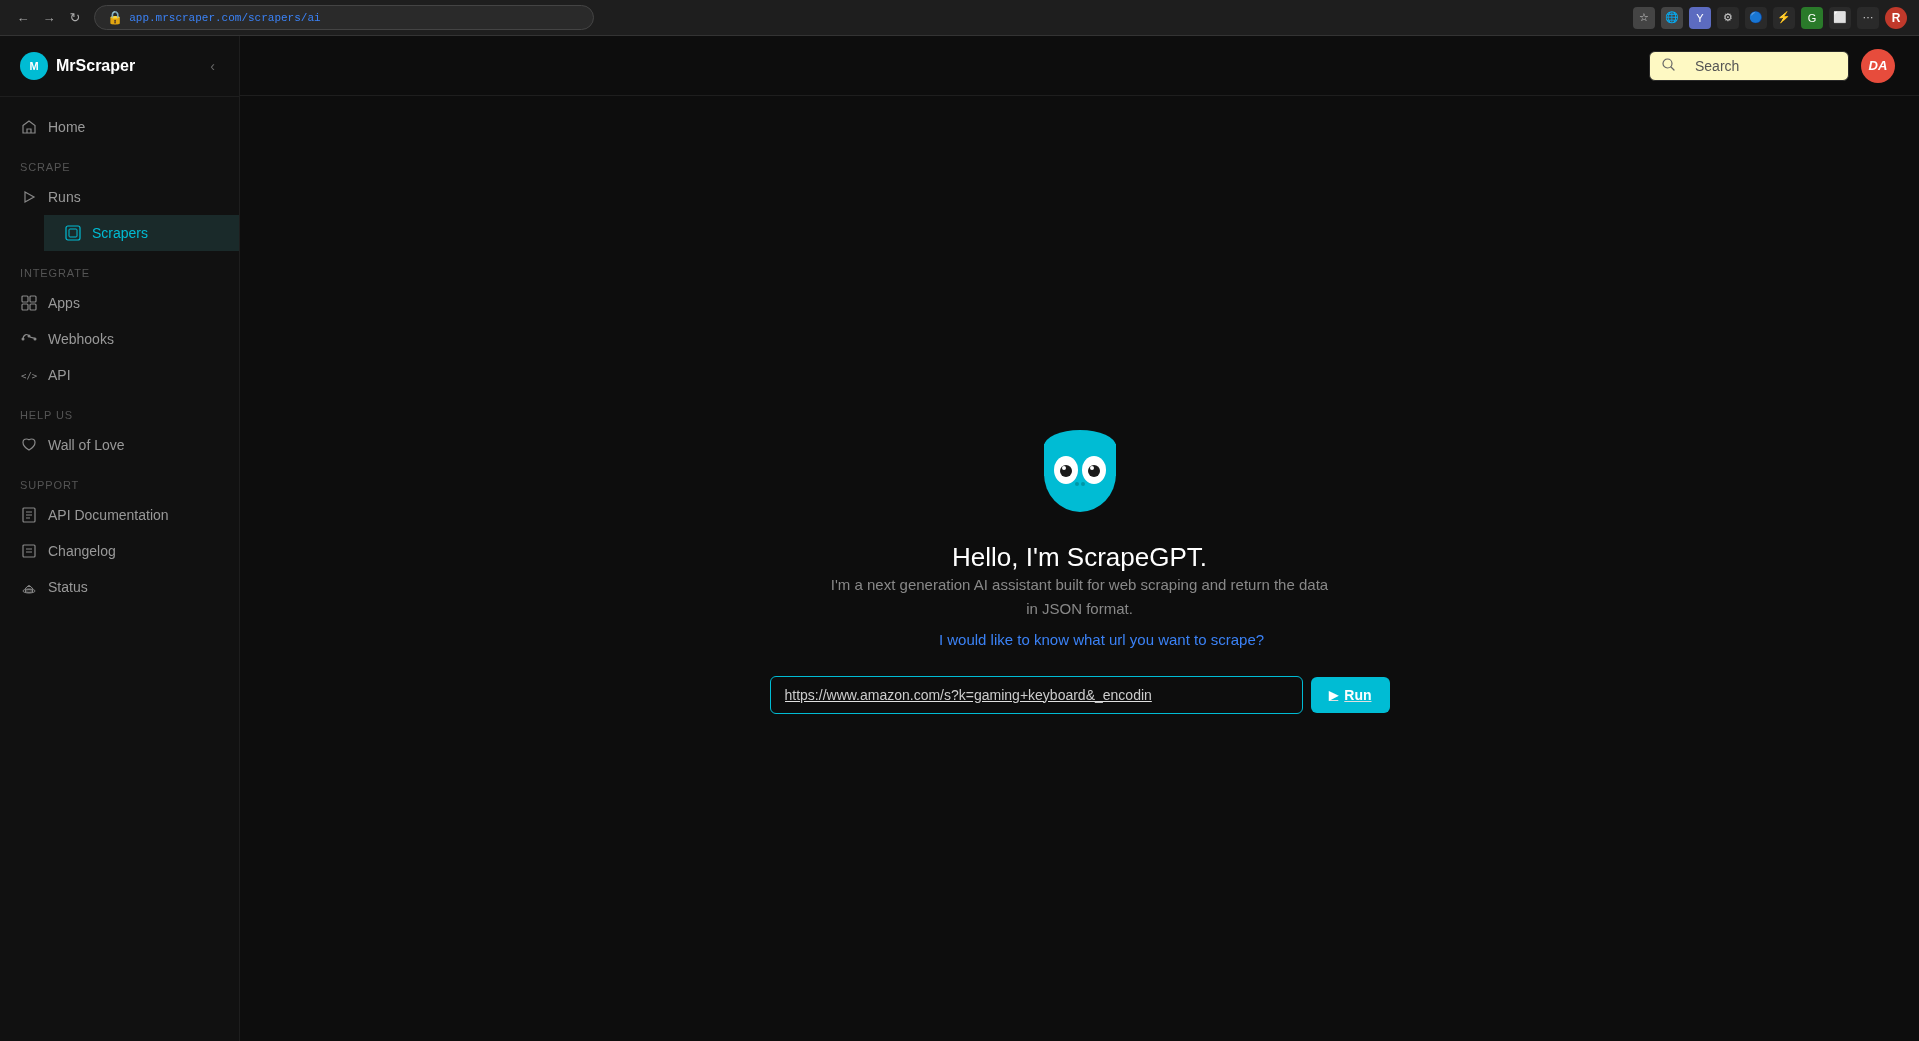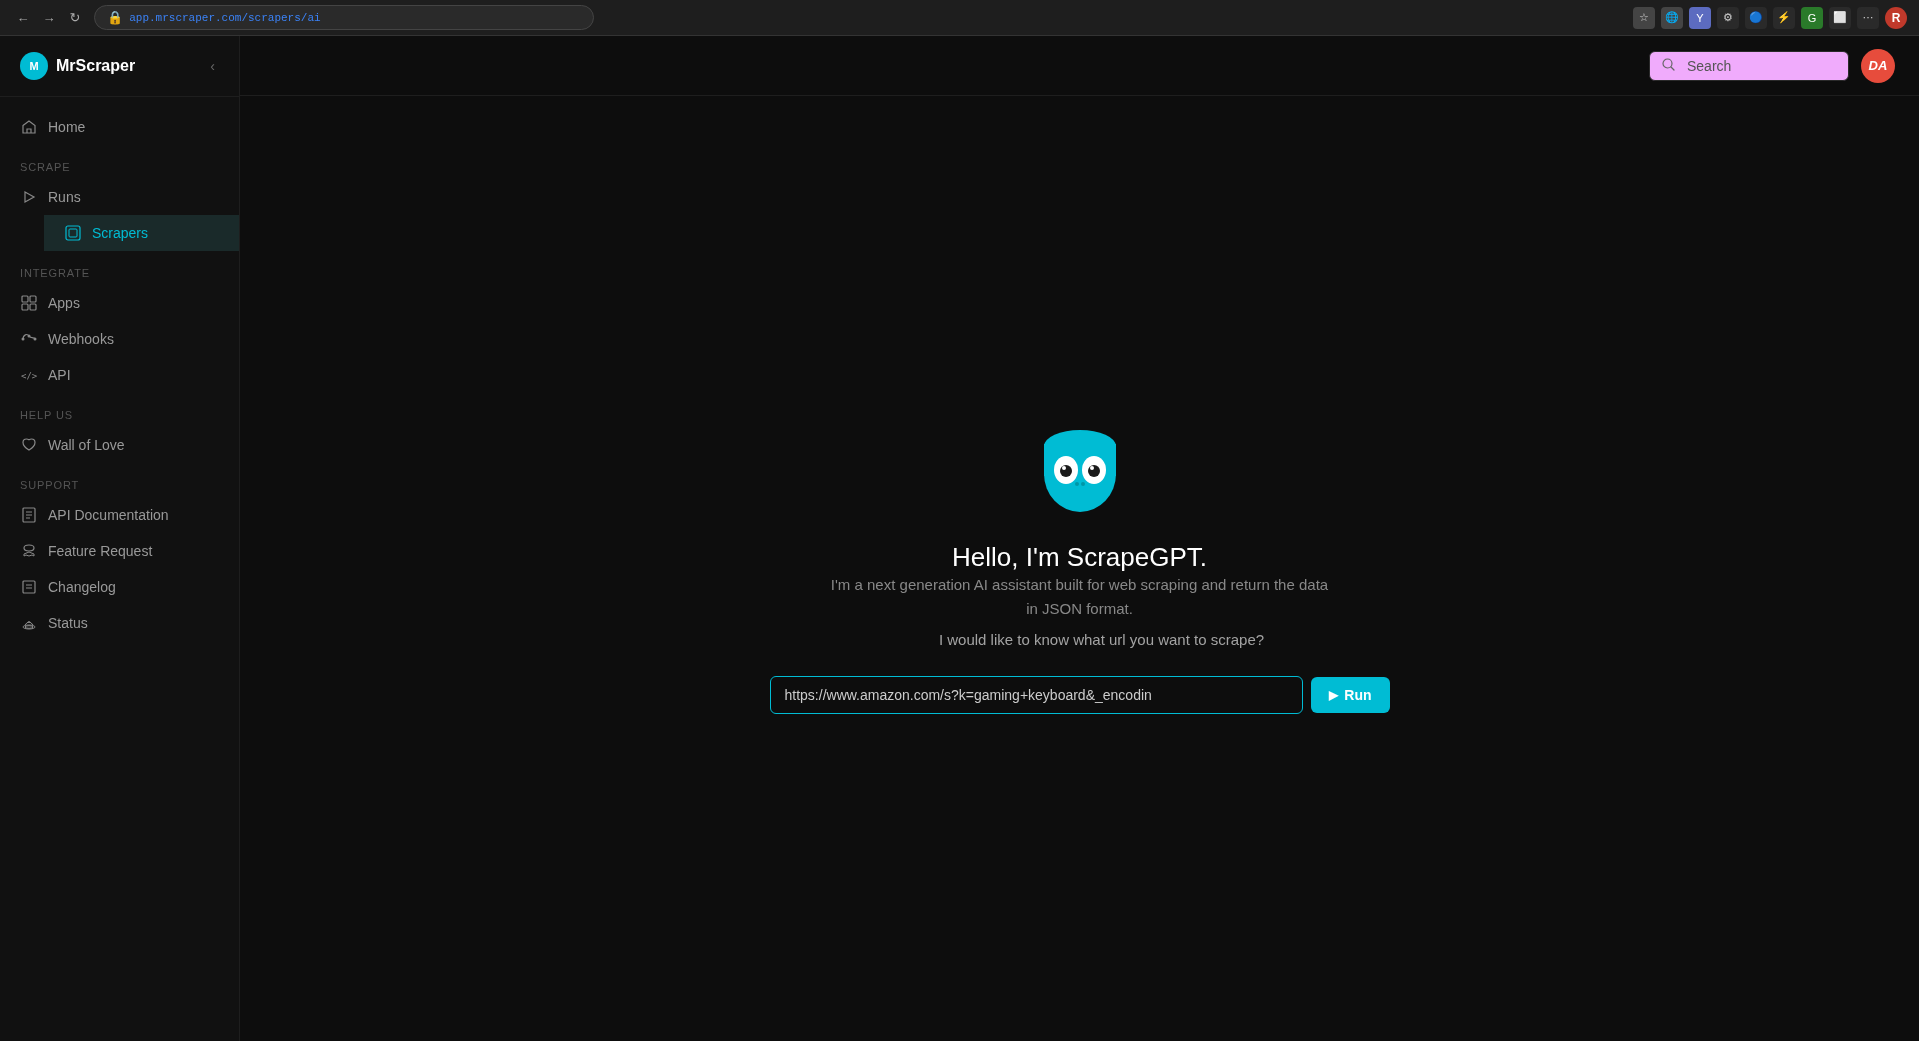--- a/index.html
+++ b/index.html
@@ -166,25 +166,25 @@
       align-items: center;
       justify-content: flex-end;
       padding: 0 24px;
       gap: 12px;
       background: #0d0d0d;
     }
 
     .search-box {
       display: flex;
       align-items: center;
-      background: #f0abfc;
+      background: #fef9c3;
       border: 1px solid #2a2a2a;
       border-radius: 6px;
       padding: 6px 12px;
-      gap: 12px;
+      gap: 20px;
       width: 200px;
       cursor: text;
     }
     .search-box .search-icon { color: #555; font-size: 13px; }
     .search-box .search-text { color: #555; font-size: 14px; }
 
     .user-avatar {
       width: 34px; height: 34px;
       background: #e74c3c;
       border-radius: 50%;
@@ -238,32 +238,33 @@
       font-size: 15px;
       color: #888;
       text-align: center;
       line-height: 1.6;
       margin-bottom: 10px;
       max-width: 500px;
     }
 
     .greeting-question {
       font-size: 15px;
-      color: #a3a3a3;
+      color: #3b82f6;
       text-align: left;
       margin-bottom: 28px;
       margin-left: 44px;
     }
 
     .url-input-row {
       display: flex;
       align-items: center;
       gap: 8px;
       width: 100%;
       max-width: 620px;
+      text-decoration: underline;
     }
 
     .url-input {
       flex: 1;
       background: #0d0d0d;
       border: 1.5px solid #00bcd4;
       border-radius: 6px;
       padding: 10px 14px;
       color: #ccc;
       font-size: 14px;
@@ -420,29 +421,20 @@
           <svg width="16" height="16" viewBox="0 0 16 16" fill="none">
             <rect x="2" y="1" width="12" height="14" rx="1" stroke="#888" stroke-width="1.2"></rect>
             <line x1="5" y1="5" x2="11" y2="5" stroke="#888" stroke-width="1"></line>
             <line x1="5" y1="8" x2="11" y2="8" stroke="#888" stroke-width="1"></line>
             <line x1="5" y1="11" x2="9" y2="11" stroke="#888" stroke-width="1"></line>
           </svg>
         </span>
         <span class="item-label">API Documentation</span>
       </div>
 
-      <div class="sidebar-item">
-        <span class="item-icon">
-          <svg width="16" height="16" viewBox="0 0 16 16" fill="none">
-            <path d="M3 11V13L5 12L8 13L11 12L13 13V11L8 9L3 11Z" stroke="#888" stroke-width="1" fill="none"></path>
-            <path d="M3 5C3 3 5 2 8 2C11 2 13 3 13 5C13 7 11 8 8 8C5 8 3 7 3 5Z" stroke="#888" stroke-width="1.2" fill="none"></path>
-          </svg>
-        </span>
-        <span class="item-label">Feature Request</span>
-      </div>
 
       <div class="sidebar-item">
         <span class="item-icon">
           <svg width="16" height="16" viewBox="0 0 16 16" fill="none">
             <rect x="2" y="2" width="12" height="12" rx="1" stroke="#888" stroke-width="1.2"></rect>
             <line x1="5" y1="6" x2="11" y2="6" stroke="#888" stroke-width="1"></line>
             <line x1="5" y1="9" x2="11" y2="9" stroke="#888" stroke-width="1"></line>
           </svg>
         </span>
         <span class="item-label">Changelog</span>

